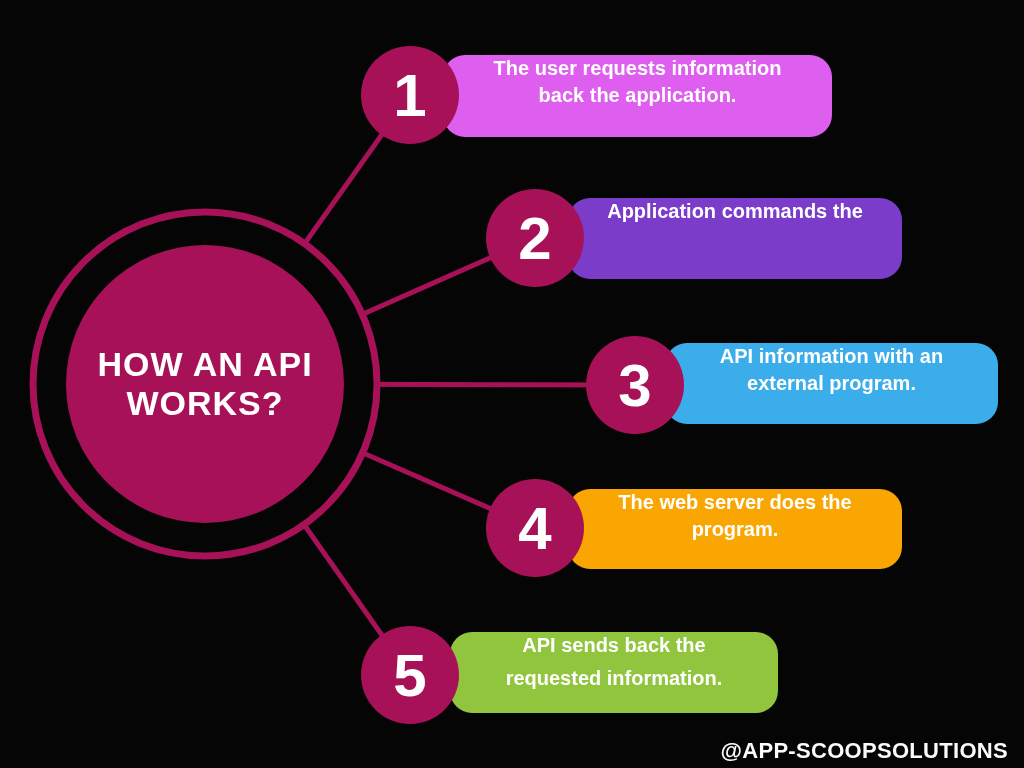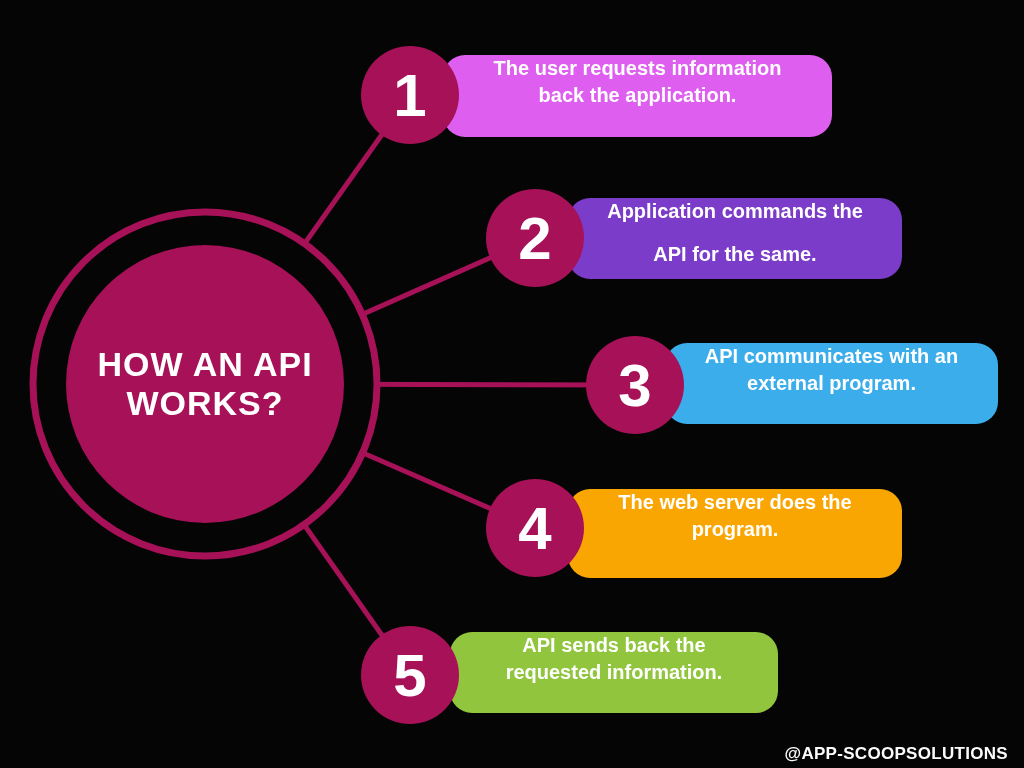--- a/index.html
+++ b/index.html
@@ -72,29 +72,29 @@
     z-index: 2;
   }
   .badge-1 { left: 361px; top: 46px; }
   .badge-2 { left: 486px; top: 189px; }
   .badge-3 { left: 586px; top: 336px; }
   .badge-4 { left: 486px; top: 479px; }
   .badge-5 { left: 361px; top: 626px; }
   .card-1 { left: 443px; top: 55px;  width: 389px; height: 82px; }
   .card-2 { left: 568px; top: 198px; width: 334px; height: 81px; }
   .card-3 { left: 665px; top: 343px; width: 333px; height: 81px; }
-  .card-4 { left: 568px; top: 489px; width: 334px; height: 89px; }
-  .card-5 { left: 450px; top: 632px; width: 328px; height: 81px; }
+  .card-4 { left: 568px; top: 489px; width: 334px; height: 80px; }
+  .card-5 { left: 450px; top: 632px; width: 328px; height: 81px; gap: 6px; }
   .watermark {
     position: absolute;
     right: 16px;
     bottom: 4px;
     color: #fcfcfc;
     font-weight: bold;
-    font-size: 17px;
+    font-size: 22px;
     letter-spacing: 0.3px;
     z-index: 4;
   }
 </style>
 </head>
 <body>
 
 <div class="canvas">
 
   <svg class="connector-svg" viewBox="0 0 1024 768">
@@ -115,28 +115,27 @@
   <div class="step-card card-1" style="background-color: rgb(222, 95, 239);">
     <span>The user requests information</span>
     <span>back the application.</span>
   </div>
   <div class="step-badge badge-1" style="background-color: rgb(166, 17, 87);">
     <span>1</span>
   </div>
 
   <div class="step-card card-2" style="background-color: rgb(123, 60, 201); gap: 16px;">
     <span>Application commands the</span>
-    <span>API for the same.</span>
   </div>
   <div class="step-badge badge-2" style="background-color: rgb(166, 17, 87);">
     <span>2</span>
   </div>
 
   <div class="step-card card-3" style="background-color: rgb(59, 173, 234);">
-    <span>API communicates with an</span>
+    <span>API information with an</span>
     <span>external program.</span>
   </div>
   <div class="step-badge badge-3" style="background-color: rgb(166, 17, 87);">
     <span>3</span>
   </div>
 
   <div class="step-card card-4" style="background-color: rgb(250, 166, 2);">
     <span>The web server does the</span>
     <span>program.</span>
   </div>

